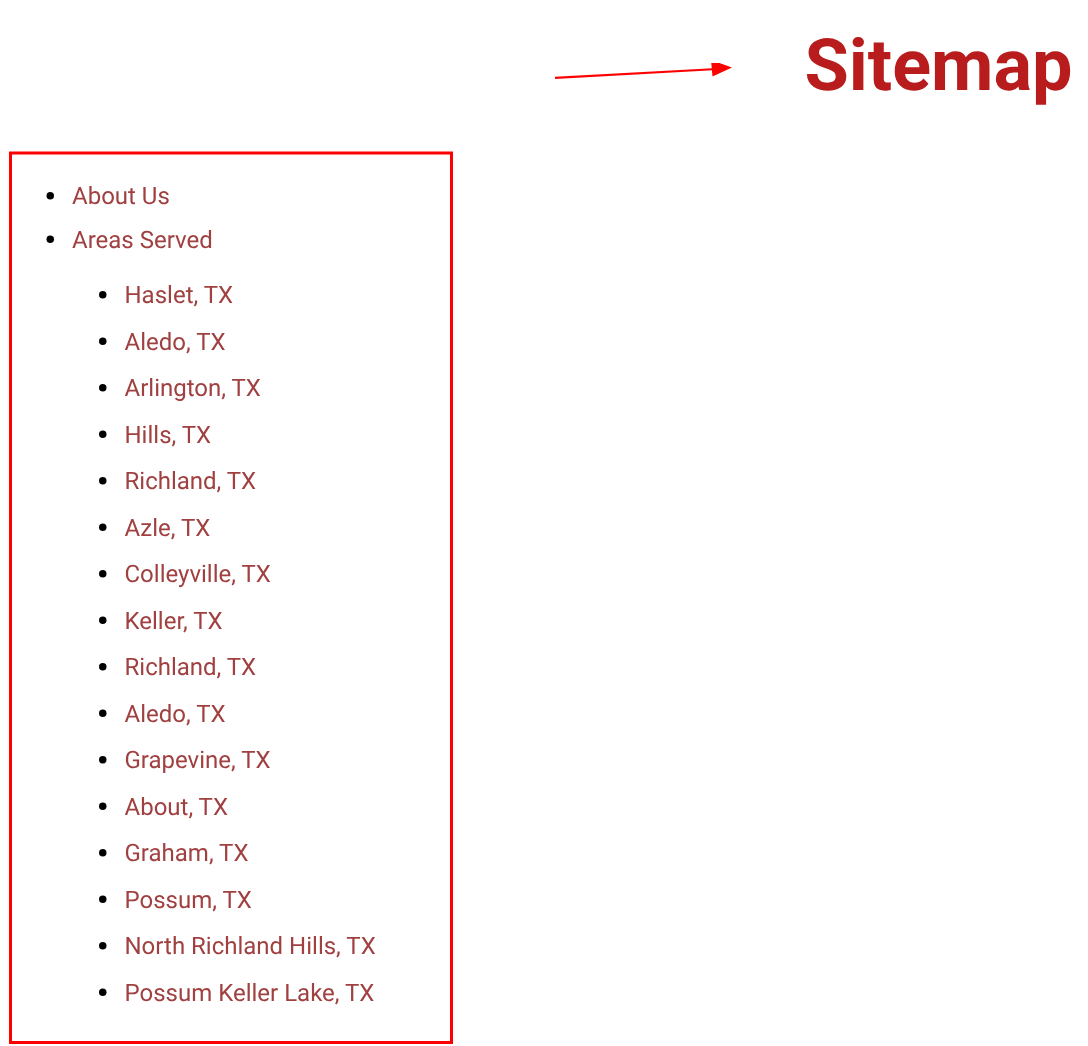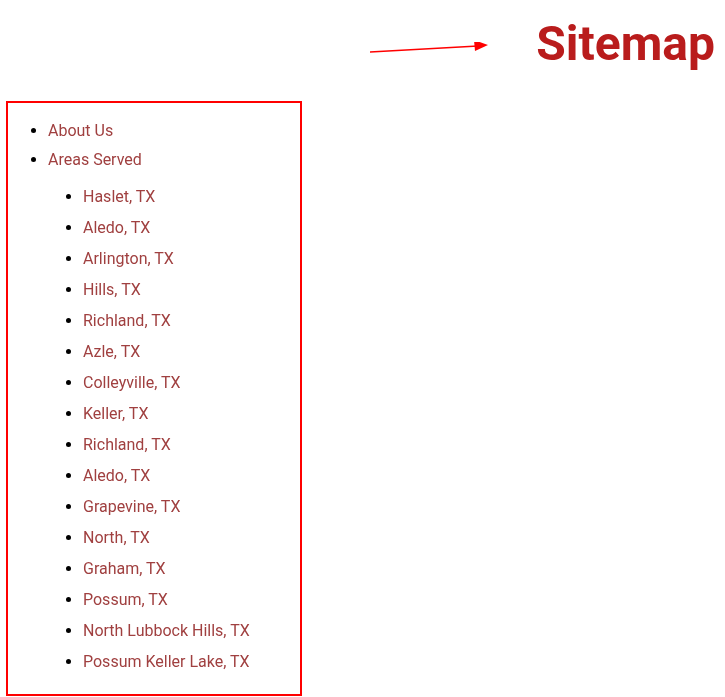--- a/index.html
+++ b/index.html
@@ -89,21 +89,21 @@
         <li><a>Aledo, TX</a></li>
         <li><a>Arlington, TX</a></li>
         <li><a>Hills, TX</a></li>
         <li><a>Richland, TX</a></li>
         <li><a>Azle, TX</a></li>
         <li><a>Colleyville, TX</a></li>
         <li><a>Keller, TX</a></li>
         <li><a>Richland, TX</a></li>
         <li><a>Aledo, TX</a></li>
         <li><a>Grapevine, TX</a></li>
-        <li><a>North, TX</a></li>
+        <li><a>About, TX</a></li>
         <li><a>Graham, TX</a></li>
         <li><a>Possum, TX</a></li>
-        <li><a>North Lubbock Hills, TX</a></li>
+        <li><a>North Richland Hills, TX</a></li>
         <li><a>Possum Keller Lake, TX</a></li>
       </ul>
     </li>
   </ul>
 </div>
 
 </body></html>

